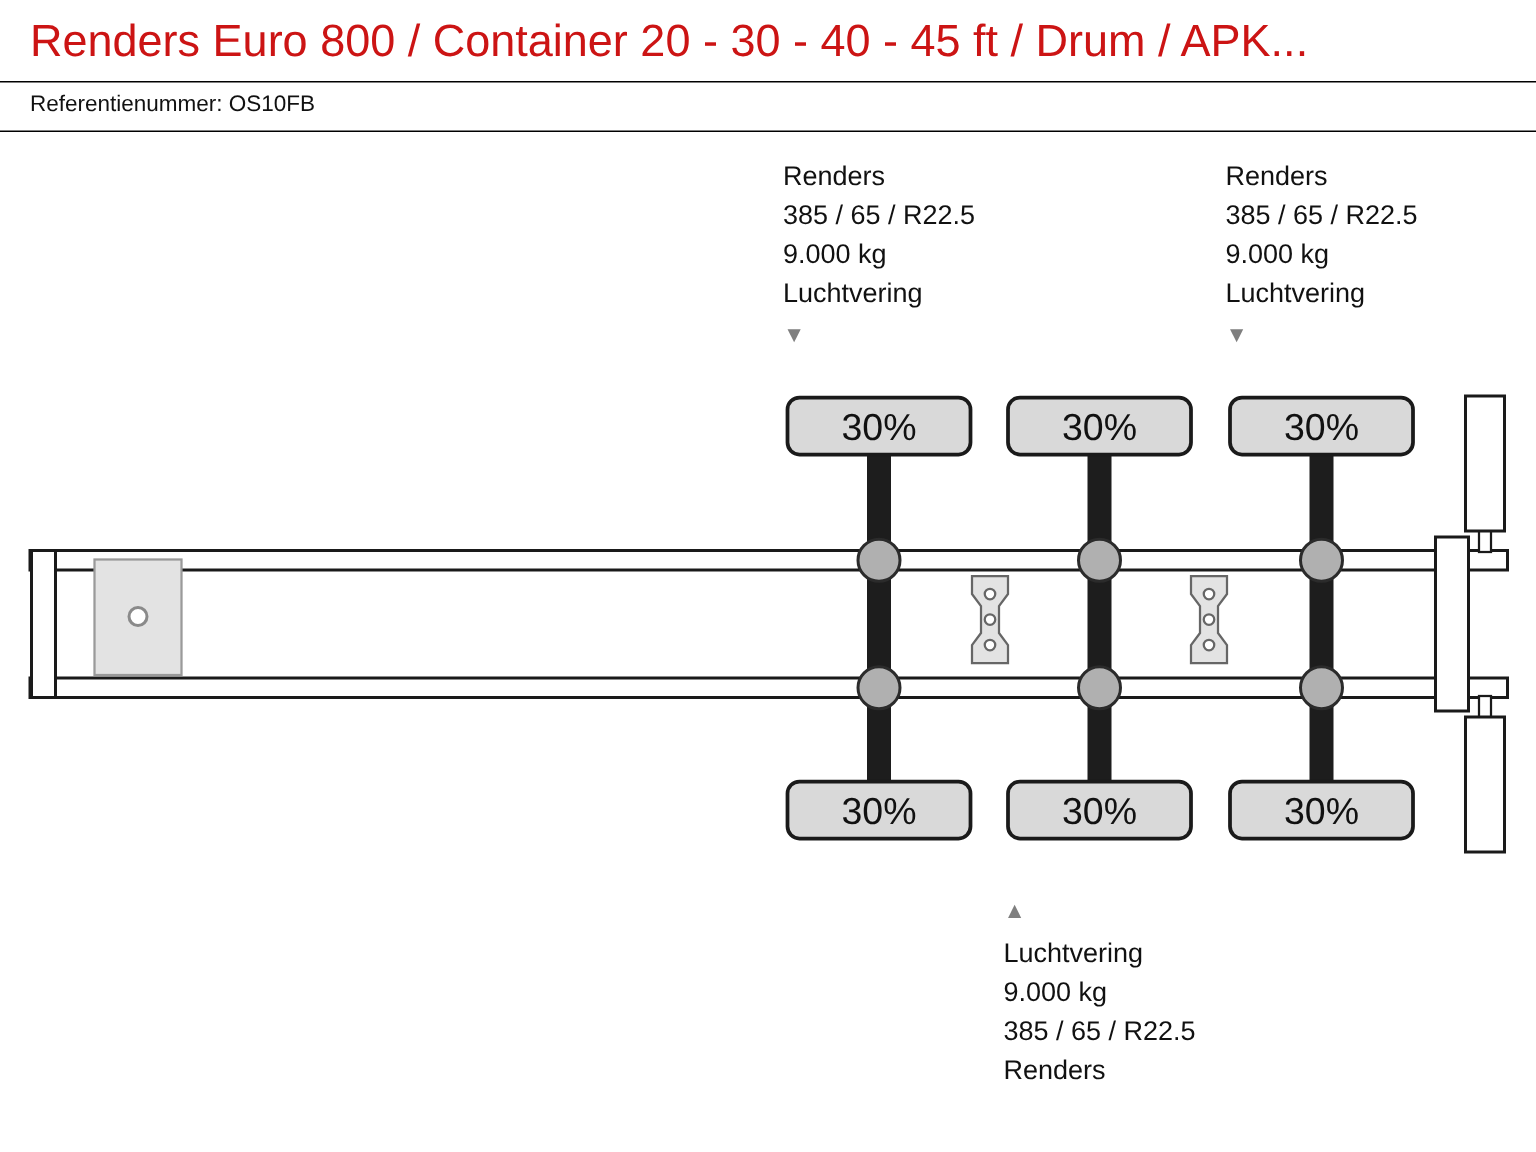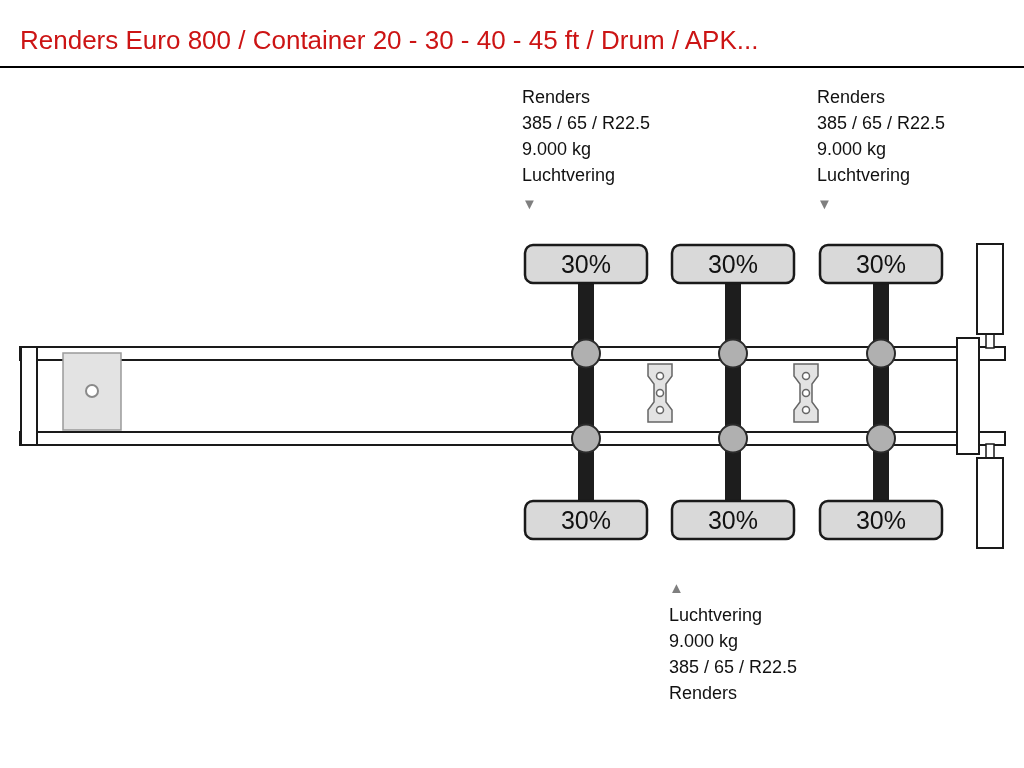--- a/index.html
+++ b/index.html
@@ -10,23 +10,23 @@
   }
   .page {
     position: relative;
     width: 1024px;
     height: 768px;
     background: #ffffff;
     overflow: hidden;
   }
   .title {
     color: #cc1414;
-    font-size: 26px;
+    font-size: 30px;
     line-height: 36px;
-    padding: 22px 20px 8px 20px;
+    padding: 10px 20px 8px 20px;
     white-space: nowrap;
     overflow: hidden;
     font-weight: 400;
   }
   .divider {
     height: 0;
     border-top: 1px solid #000000;
     width: 100%;
   }
   .ref {
@@ -71,20 +71,21 @@
     font-size: 25px;
   }
 </style>
 </head>
 <body>
 
 <div class="page">
 
   <div class="title">Renders Euro 800 / Container 20 - 30 - 40 - 45 ft / Drum / APK...</div>
   <div class="divider"></div>
+  <div class="ref">Referentienummer: OS10FB</div>
   <div class="divider"></div>
 
   <div class="diagram">
 
     <svg width="1024" height="678" viewBox="0 0 1024 678">
 
       <rect x="20" y="279" width="985" height="13" fill="#ffffff" stroke="#1a1a1a" stroke-width="2"></rect>
       <rect x="20" y="364" width="985" height="13" fill="#ffffff" stroke="#1a1a1a" stroke-width="2"></rect>
 
       <rect x="21" y="279" width="16" height="98" fill="#ffffff" stroke="#1a1a1a" stroke-width="2"></rect>

